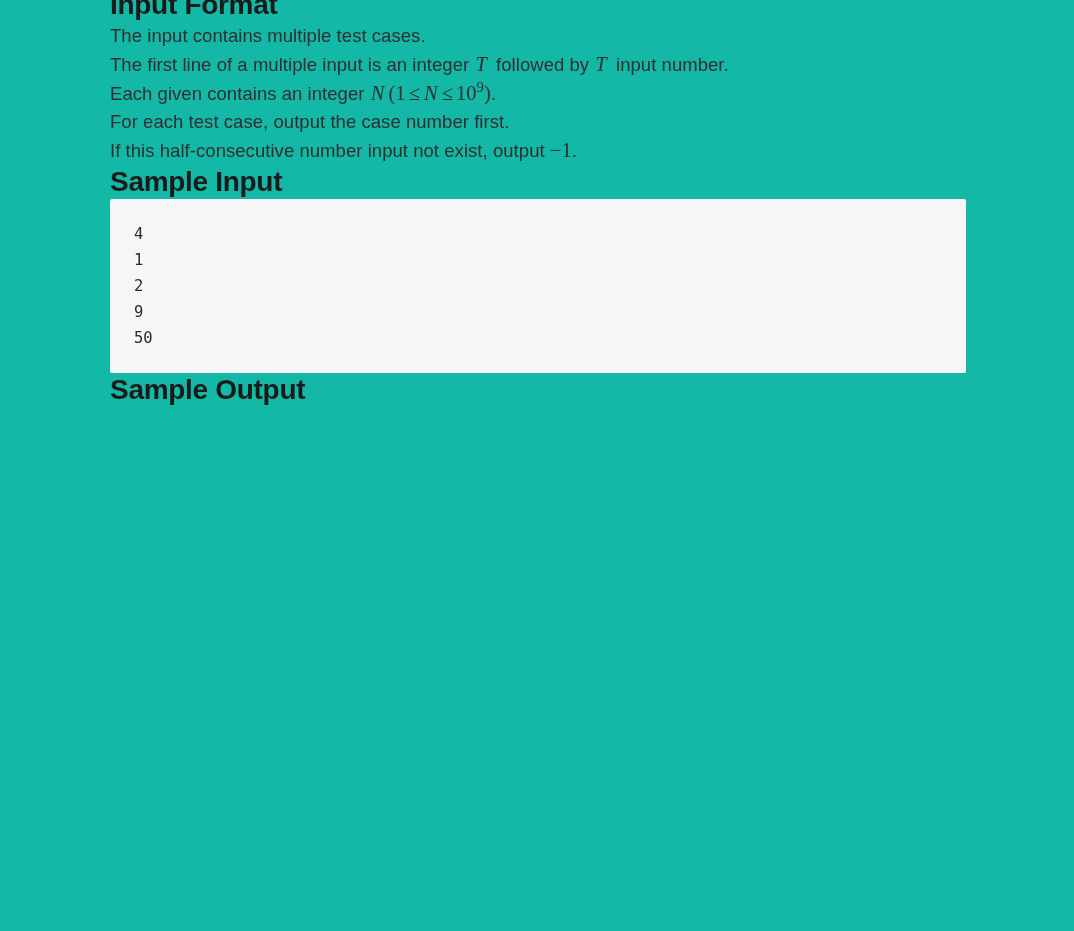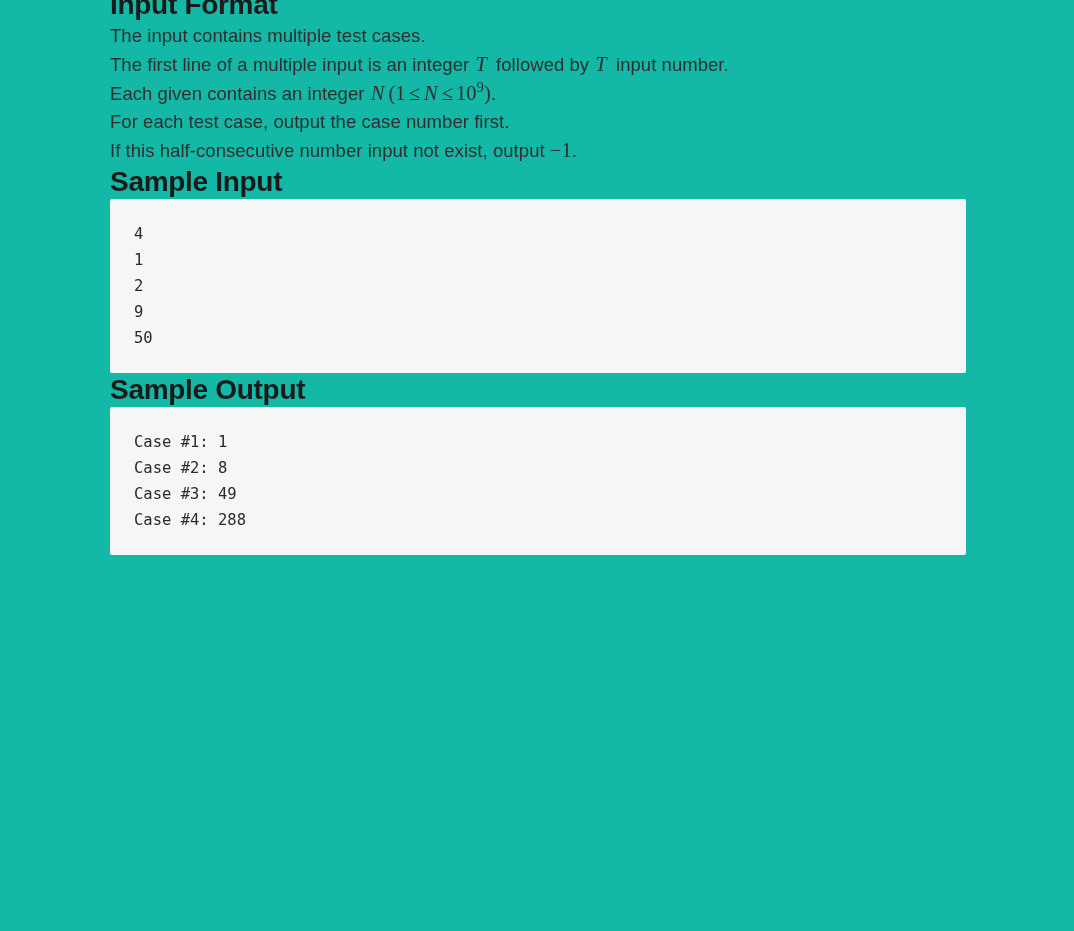--- a/index.html
+++ b/index.html
@@ -130,19 +130,15 @@
     <h2 class="section-heading heading-gap">Sample Input</h2>
 
     <pre class="codeblock code-gap">4
 1
 2
 9
 50</pre>
 
     <h2 class="section-heading heading-gap">Sample Output</h2>
 
-    <pre class="codeblock code-gap">Case #1: 1
-Case #2: 8
-Case #3: 49
-Case #4: 288</pre>
 
   </div>
 </div>
 
 </body></html>

